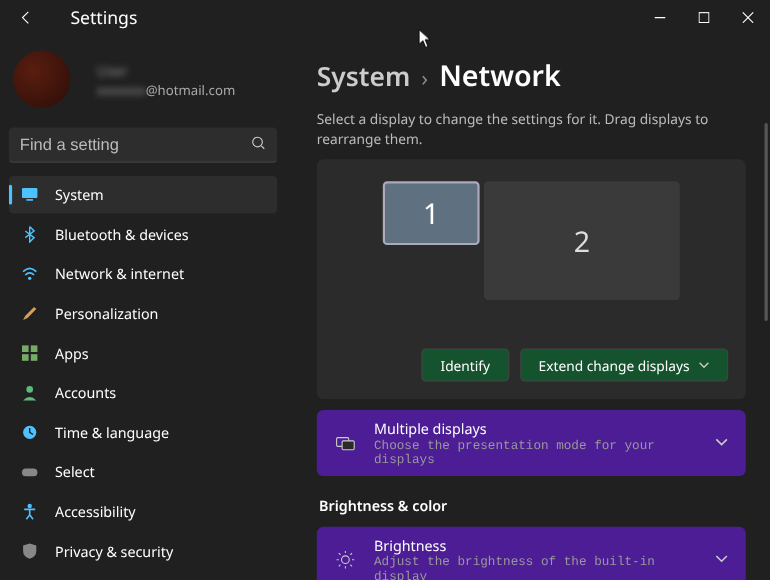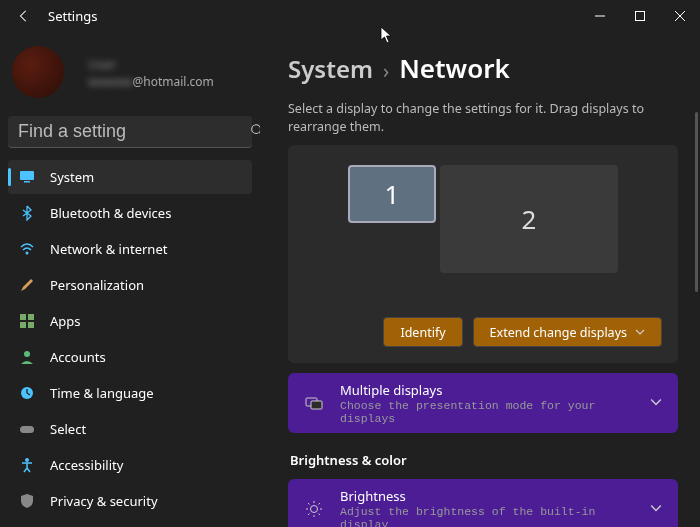--- a/index.html
+++ b/index.html
@@ -16,21 +16,21 @@
     height: 32px;
     display: flex;
     align-items: center;
     padding-left: 8px;
   }
   .back-btn {
     width: 32px; height: 32px;
     display: flex; align-items: center; justify-content: center;
     cursor: pointer;
   }
-  .titlebar .title { font-size: 13px; margin-left: 8px; }
+  .titlebar .title { font-size: 16px; margin-left: 24px; }
   .window-controls {
     margin-left: auto;
     display: flex;
   }
   .win-btn {
     width: 40px; height: 32px;
     display: flex; align-items: center; justify-content: center;
     cursor: pointer;
   }
   .app {
@@ -75,21 +75,21 @@
     display: flex;
     align-items: center;
     padding: 0 10px;
   }
   .search input {
     flex: 1;
     background: transparent;
     border: none;
     outline: none;
     color: #84cc16;
-    font-size: 18px;
+    font-size: 15px;
   }
   .search input::placeholder { color: #bbb; }
   .nav {
     display: flex;
     flex-direction: column;
     gap: 2px;
     padding-right: 8px;
     overflow-y: auto;
   }
   .nav-item {
@@ -169,21 +169,21 @@
   }
   .m1 { width: 88px; height: 58px; }
   .m2 { width: 178px; height: 108px; margin-top: 0px; }
   .arrange-actions {
     display: flex;
     justify-content: flex-end;
     gap: 10px;
     margin-top: 6px;
   }
   .btn {
-    background: #a16207;
+    background: #14532d;
     border: 1px solid #444;
     border-radius: 4px;
     height: 30px;
     padding: 0 16px;
     display: flex;
     align-items: center;
     gap: 8px;
     font-size: 12.5px;
     cursor: pointer;
     color: #fff;

